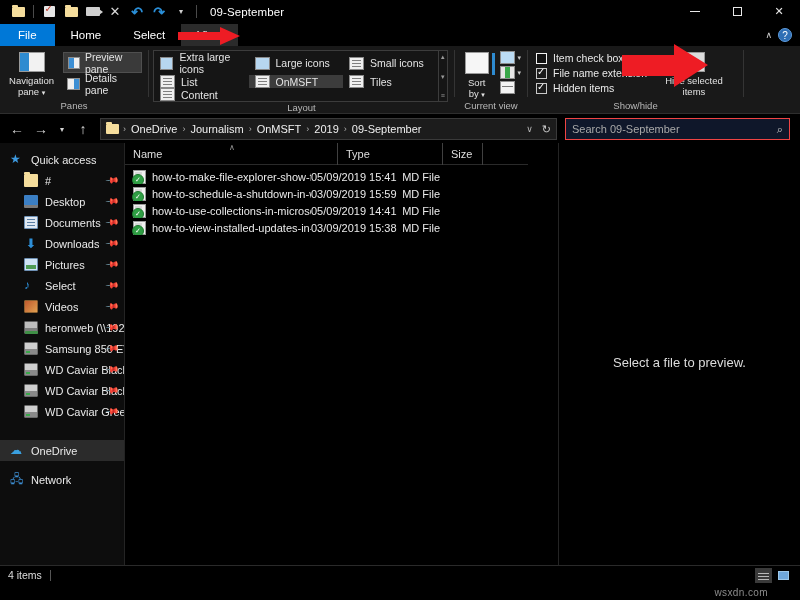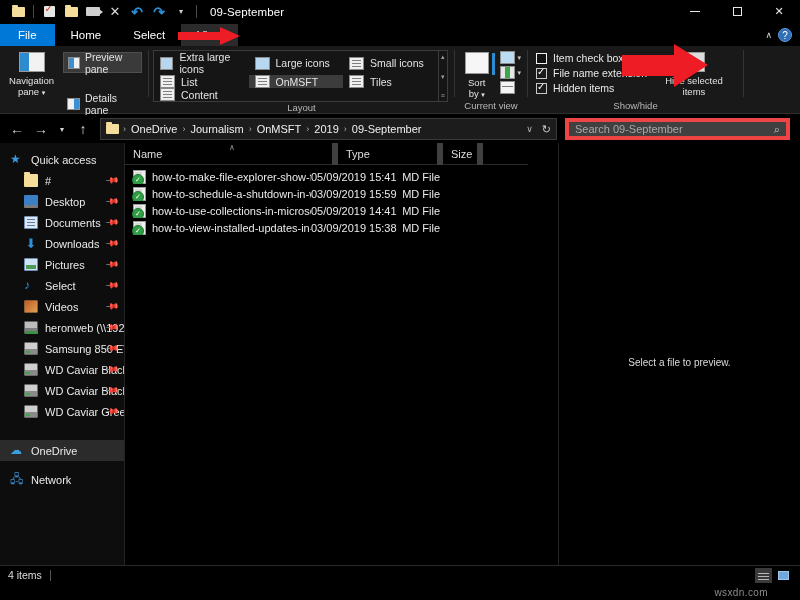--- a/index.html
+++ b/index.html
@@ -161,21 +161,21 @@
   .crumbbox {
     flex: 1; height: 22px; background: #1c1c1c; border: 1px solid #3a3a3a;
     display: flex; align-items: center; padding: 0 5px; gap: 2px; margin-left: 4px; margin-right: 6px;
   }
   .crumb { font-size: 11px; color: #f0f0f0; padding: 0 3px; }
   .crumb-sep { font-size: 9px; color: #b0b0b0; }
   .crumb-folder { width: 13px; height: 10px; background: #f5dd9c; border-radius:1px; position:relative; margin-right:2px;}
   .crumb-folder::before { content:''; position:absolute; top:-2px; left:0; width:6px; height:2px; background:#f5dd9c; border-radius:1px 1px 0 0;}
   .addr-right { display: flex; align-items: center; gap: 7px; margin-left: auto; padding-right: 4px; }
   .searchbox {
-    width: 225px; height: 22px; background: #404040; border: 4px solid #ef4444;
+    width: 225px; height: 22px; background: #0f172a; border: 1px solid #ef4444;
     display: flex; align-items: center; padding: 0 6px;
   }
   .searchbox .ph { font-size: 11px; color: #a8a8a8; flex: 1; }
   .mag { font-size: 11px; color: #c8c8c8; }
 
   
   .main { position: absolute; top: 143px; left: 0; width: 800px; height: 438px; display: flex; background: #000; }
 
   
   .nav {
@@ -205,21 +205,21 @@
   .ic.netdrive::after{content:'';position:absolute;left:0;bottom:-1px;width:13px;height:3px;background:#3f8f46;border-radius:1px;}
   .ic.onedrive { background:none; color:#3aa0e0; font-size:12px; line-height:13px; }
   .ic.pc { background:#2f6fb5; border-radius:1px; position:relative; }
   .ic.pc::after{content:'';position:absolute;left:4px;bottom:-3px;width:6px;height:3px;background:#8f8f8f;}
   .ic.network { background:none; color:#3d8fd4; font-size:12px; line-height:13px; }
 
   
   .filepane { flex: 1; background: #000; display: flex; flex-direction: column; min-width: 0; position: relative; }
   .colheaders { display: flex; height: 22px; border-bottom: 1px solid #2a2a2a; align-items: center; position: relative; }
   .colhead { font-size: 11px; color: #dedede; padding-left: 8px; position: relative; height: 22px;
-             display: flex; align-items: center; border-right: 6px solid #404040; }
+             display: flex; align-items: center; border-right: 1px solid #404040; }
   .sortarrow { position: absolute; top: 0px; left: 104px; font-size: 8px; color: #9a9a9a; }
   .rows { flex: 1; overflow: hidden; padding-top: 3px; }
   .frow { display: flex; height: 17px; align-items: center; font-size: 11px; color: #eaeaea; }
   .fname { display: flex; align-items: center; gap: 6px; padding-left: 8px; overflow: hidden; white-space: nowrap; }
   .mdicon {
     width: 13px; height: 14px; background: #f0f0f0; border: 1px solid #9a9a9a; position: relative; flex: 0 0 13px;
   }
   .mdicon::before { content:''; position:absolute; left:1px; top:1px; width:7px; height:3px; background:#d8d8d8; }
   .mdicon::after {
     content:'✓'; position: absolute; left: -2px; bottom: -3px; width: 10px; height: 10px;
@@ -233,21 +233,21 @@
     height: 15px; background: #131313; display: flex; align-items: center;
     border-top: 1px solid #1e1e1e;
   }
   .hs-arrow { width: 14px; text-align: center; font-size: 8px; color: #c8c8c8; }
   .hs-track { flex: 1; height: 13px; background: #1a1a1a; position: relative; }
   .hs-thumb { position: absolute; left: 0; top: 0; height: 13px; width: 62%; background: #5e5e5e; }
 
   
   .preview {
     width: 242px; background: #000; border-left: 1px solid #242424;
-    display: flex; align-items: center; justify-content: center; font-size: 10px; color: #dcdcdc; margin-left: 30px;
+    display: flex; align-items: center; justify-content: center; font-size: 13px; color: #dcdcdc; margin-left: 30px;
   }
 
   
   .statusbar {
     position: absolute; bottom: 16px; left: 0; width: 800px; height: 19px;
     background: #000; border-top: 1px solid #2a2a2a; display: flex; align-items: center;
     padding: 0 8px; font-size: 10.5px; color: #dedede;
   }
   .status-sep { width: 1px; height: 11px; background: #555; margin: 0 8px; }
   .viewbtns { margin-left: auto; display: flex; gap: 3px; align-items: center; }
@@ -315,21 +315,21 @@
   <div class="ribbon">
 
     <div class="rgroup" style="width:148px">
       <div class="rgroup-body">
         <div class="bigbtn">
           <span class="navpane-ic">
               <i></i>
             </span>
           <span class="lbl">Navigation<br>pane <span style="font-size:7px">▾</span></span>
         </div>
-        <div style="display:flex;flex-direction:column;gap:20px;margin-left:6px;margin-top:2px;">
+        <div style="display:flex;flex-direction:column;gap:0;margin-left:6px;margin-top:2px;">
           <div class="smallrow on">
             <span class="pane-ic">
                 <i></i>
               </span>
             <span>Preview pane</span>
           </div>
           <div class="smallrow">
             <span class="pane-ic right">
                 <i></i>
               </span>

